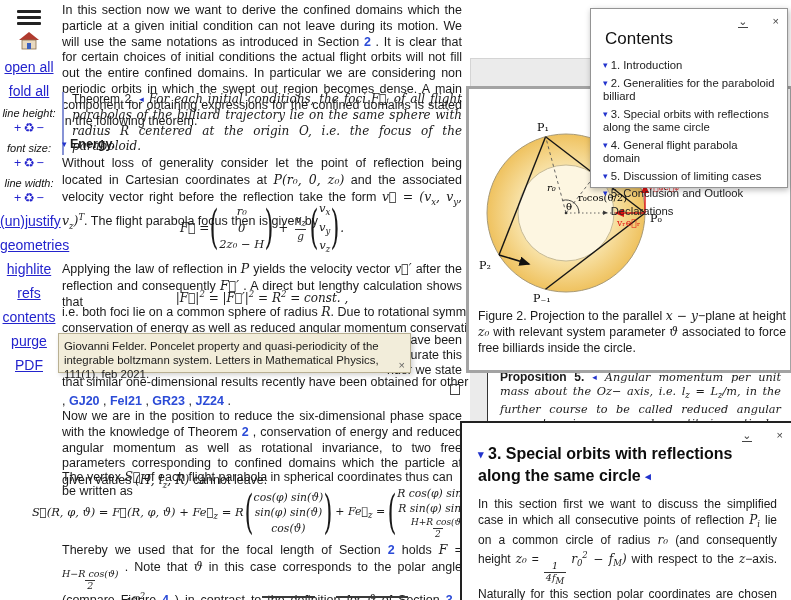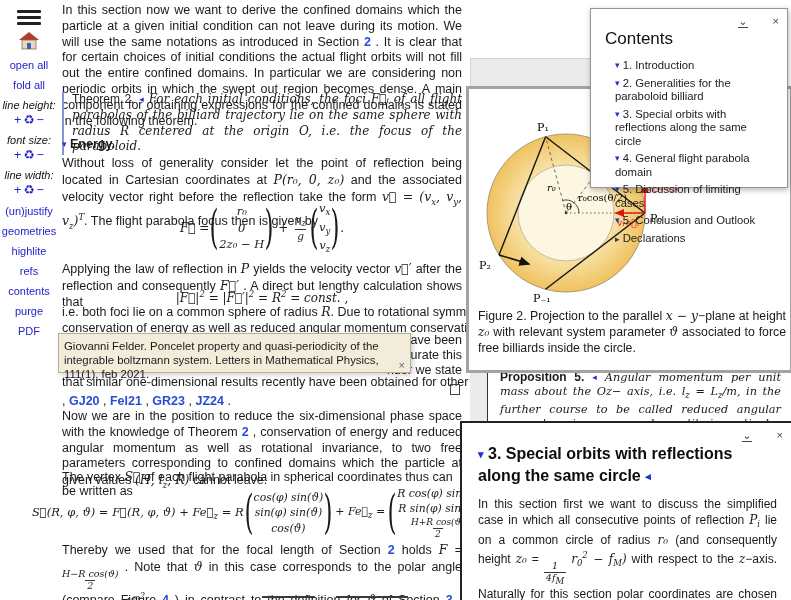--- a/index.html
+++ b/index.html
@@ -4,21 +4,21 @@
 <style>
   html,body{margin:0;padding:0;}
   body{width:791px;height:600px;overflow:hidden;position:relative;background:#fff;
        font-family:"Liberation Sans",sans-serif;color:#1a1a1a;font-size:12.5px;}
   a{cursor:pointer;}
   
   #sidebar{position:absolute;left:0;top:0;width:58px;height:600px;text-align:center;font-size:11px;}
   #menu-btn{width:24px;margin:10px auto 6px auto;cursor:pointer;}
   #menu-btn div{height:3px;background:#222;margin:3px 0;border-radius:1px;}
   #home-btn{margin:2px auto 4px auto;cursor:pointer;width:22px;height:20px;}
-  .sb-link{display:block;color:#2323cd;margin:8px 0;font-size:11px;}
+  .sb-link{display:block;color:#2323cd;text-decoration:underline;margin:8px 0;font-size:14px;}
   .sb-label{display:block;color:#111;margin-top:7px;font-size:11px;font-style:italic;}
   .sb-ctl{display:block;color:#2323cd;font-size:12.5px;margin:1px 0 2px 0;}
   .sb-ctl span{cursor:pointer;margin:0 1px;}
   
   .blk{position:absolute;left:62px;width:400px;text-align:justify;line-height:15.8px;}
   .jline{position:absolute;left:62px;width:400px;text-align:justify;text-align-last:justify;white-space:nowrap;}
   .lline{position:absolute;left:62px;width:400px;}
   .frag{position:absolute;left:62px;width:400px;text-align:right;}
   .mi{font-family:"DejaVu Serif",serif;font-style:italic;}
   .ref{color:#2b4bd7;font-weight:bold;text-decoration:none;}
@@ -42,21 +42,21 @@
   .qed{float:right;width:8px;height:9px;border:1px solid #444;margin-top:3px;}
   
   .win{position:absolute;background:#fff;box-sizing:border-box;}
   #grayblock1{position:absolute;left:470px;top:58px;width:120px;height:27px;background:#ebebeb;border:1px solid #d4d4d4;}
   #grayblock2{position:absolute;left:470px;top:365px;width:17px;height:56px;background:#ebebeb;}
   #fig-win{left:466px;top:86px;width:327px;height:287px;border:3px solid #a3a3a3;z-index:2;}
   #fig-caption{position:absolute;left:9px;top:219px;width:308px;text-align:justify;line-height:16px;font-size:12.3px;}
   #contents-win{left:590px;top:8px;width:198px;height:180px;border:1px solid #949494;
                 box-shadow:1px 2px 6px rgba(0,0,0,.28);z-index:3;padding:6px 12px;}
   #contents-title{font-size:17px;margin:14px 0 10px 2px;color:#111;}
-  .toc-item{font-size:11.3px;margin:4px 12px;line-height:13.5px;color:#222;cursor:pointer;}
+  .toc-item{font-size:11.3px;margin:4px 0;line-height:13.5px;color:#222;cursor:pointer;}
   .win-icons{position:absolute;top:6px;right:8px;color:#444;font-size:11px;}
   .win-icons span{margin-left:22px;cursor:pointer;}
   .min-ic{border-bottom:1px solid #444;}
   #prop-win{left:487px;top:364px;width:304px;height:57px;border-top:1px solid #333;border-left:1px solid #333;
             z-index:1;padding:5px 10px 0 12px;overflow:hidden;}
   #prop-text{font-family:"DejaVu Serif",serif;font-style:italic;font-size:11.3px;line-height:14.4px;text-align:justify;}
   #bottom-win{left:460px;top:421px;width:331px;height:179px;border-top:2px solid #222;border-left:2px solid #222;
               z-index:4;padding:2px 14px 0 16px;overflow:hidden;}
   #bw-heading{font-size:16px;font-weight:600;line-height:22px;margin-top:18px;color:#0d0d0d;}
   #bw-heading .tri{font-size:11px;}

